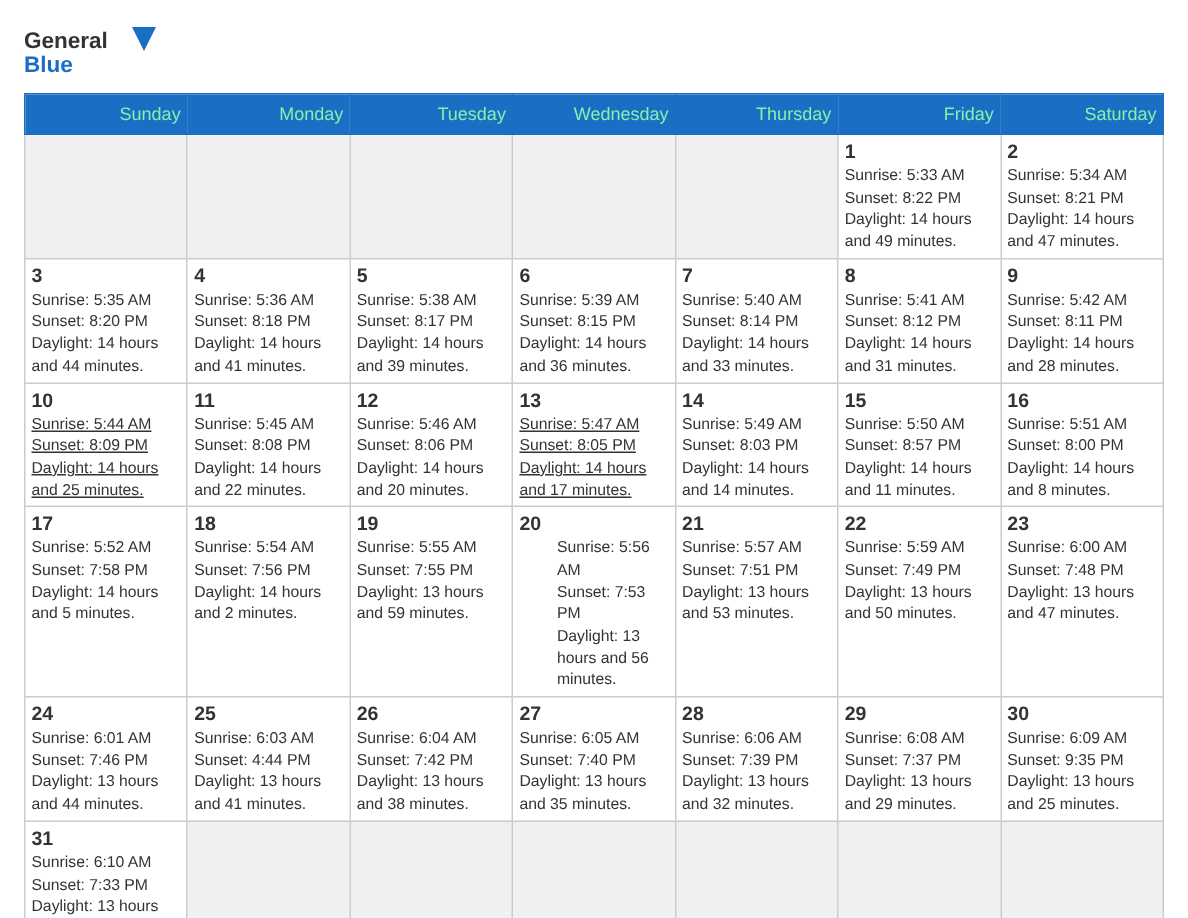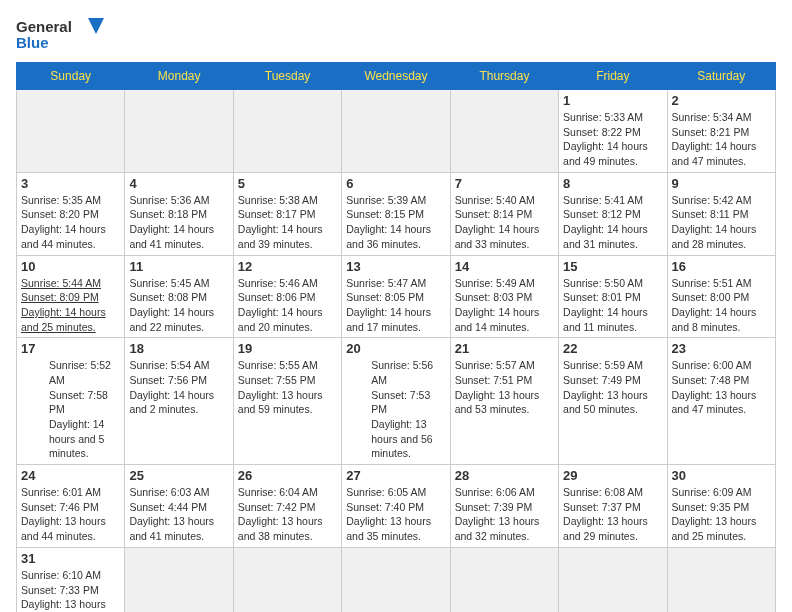--- a/index.html
+++ b/index.html
@@ -33,23 +33,23 @@
       font-size: 15px;
       color: #555;
     }
     .calendar {
       width: 100%;
       border-collapse: collapse;
       font-size: 11px;
     }
     .calendar th {
       background: #1a6fc4;
-      color: #fde047;
+      color: #86efac;
       padding: 6px 4px;
-      text-align: center;
+      text-align: right;
       font-size: 12px;
       font-weight: normal;
       border: 1px solid #1a6fc4;
     }
     .calendar td {
       border: 1px solid #ccc;
       vertical-align: top;
       padding: 3px 4px;
       width: 108px;
       min-height: 72px;
@@ -181,47 +181,47 @@
 Daylight: 14 hours and 22 minutes.</div>
         </td>
         <td>
           <span class="day-number">12</span>
           <div class="day-info" style="white-space: pre-line;">Sunrise: 5:46 AM
 Sunset: 8:06 PM
 Daylight: 14 hours and 20 minutes.</div>
         </td>
         <td>
           <span class="day-number">13</span>
-          <div class="day-info" style="white-space: pre-line;">Sunrise: 5:47 AM
+          <div class="day-info" style="white-space: pre-line; text-decoration: underline;">Sunrise: 5:47 AM
 Sunset: 8:05 PM
 Daylight: 14 hours and 17 minutes.</div>
         </td>
         <td>
           <span class="day-number">14</span>
           <div class="day-info" style="white-space: pre-line;">Sunrise: 5:49 AM
 Sunset: 8:03 PM
 Daylight: 14 hours and 14 minutes.</div>
         </td>
         <td>
           <span class="day-number">15</span>
           <div class="day-info" style="white-space: pre-line;">Sunrise: 5:50 AM
-Sunset: 8:01 PM
+Sunset: 8:57 PM
 Daylight: 14 hours and 11 minutes.</div>
         </td>
         <td>
           <span class="day-number">16</span>
           <div class="day-info" style="white-space: pre-line;">Sunrise: 5:51 AM
 Sunset: 8:00 PM
 Daylight: 14 hours and 8 minutes.</div>
         </td>
       </tr>
       <tr>
         <td>
           <span class="day-number">17</span>
-          <div class="day-info" style="white-space: pre-line; margin-left: 28px;">Sunrise: 5:52 AM
+          <div class="day-info" style="white-space: pre-line;">Sunrise: 5:52 AM
 Sunset: 7:58 PM
 Daylight: 14 hours and 5 minutes.</div>
         </td>
         <td>
           <span class="day-number">18</span>
           <div class="day-info" style="white-space: pre-line;">Sunrise: 5:54 AM
 Sunset: 7:56 PM
 Daylight: 14 hours and 2 minutes.</div>
         </td>
         <td>

